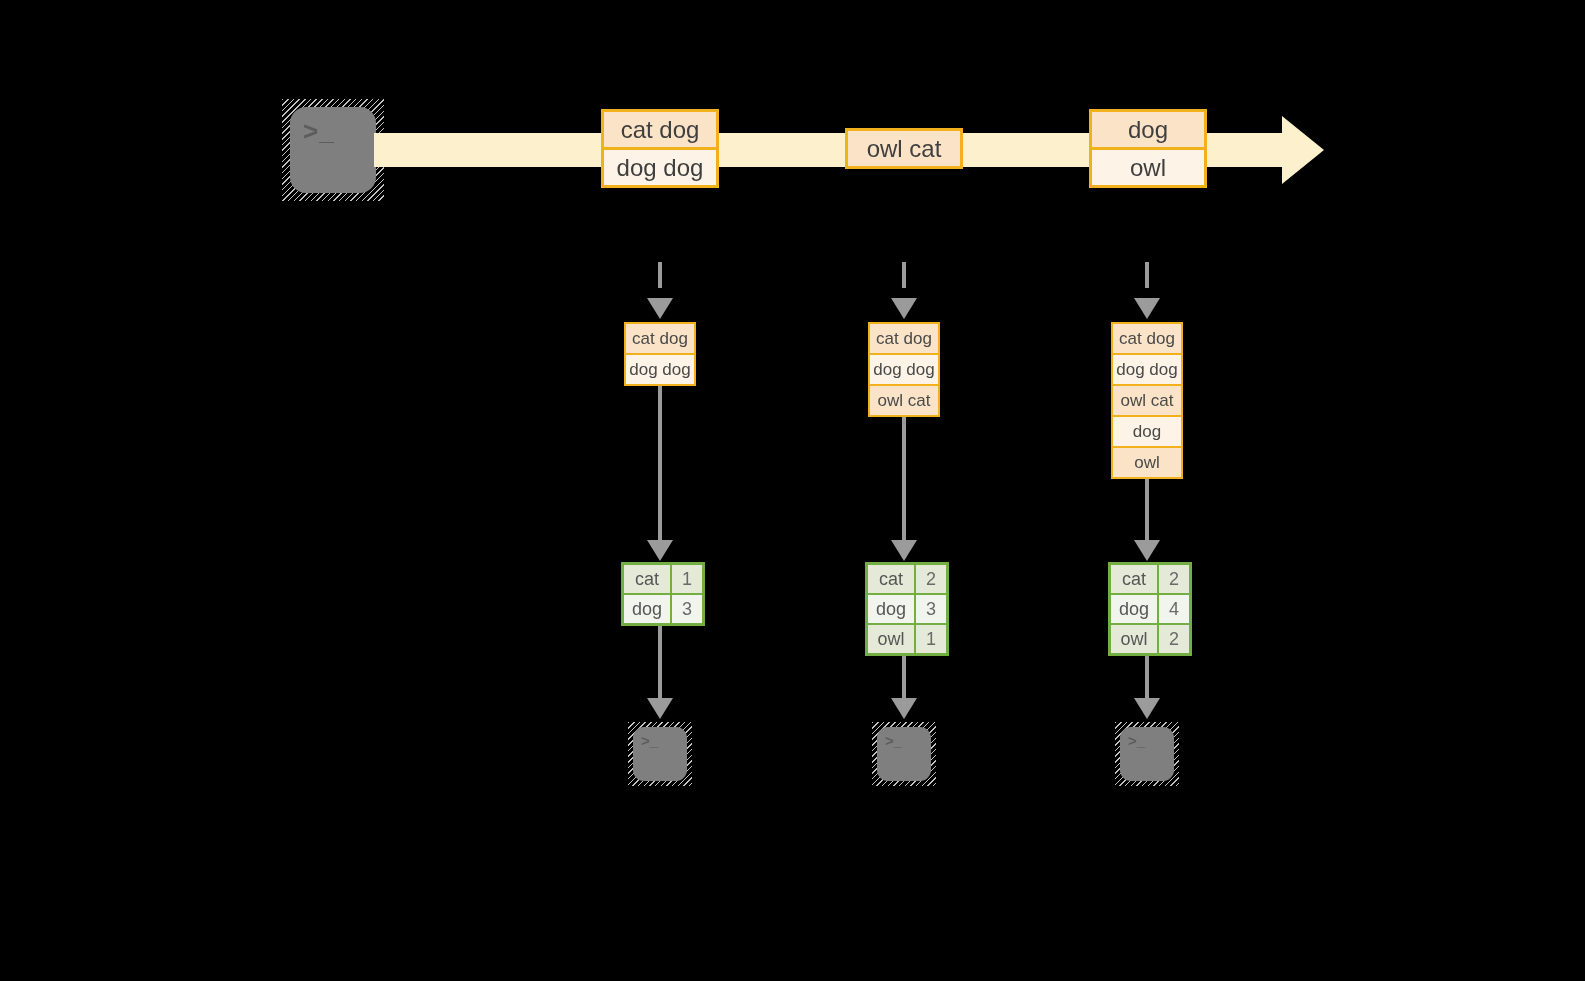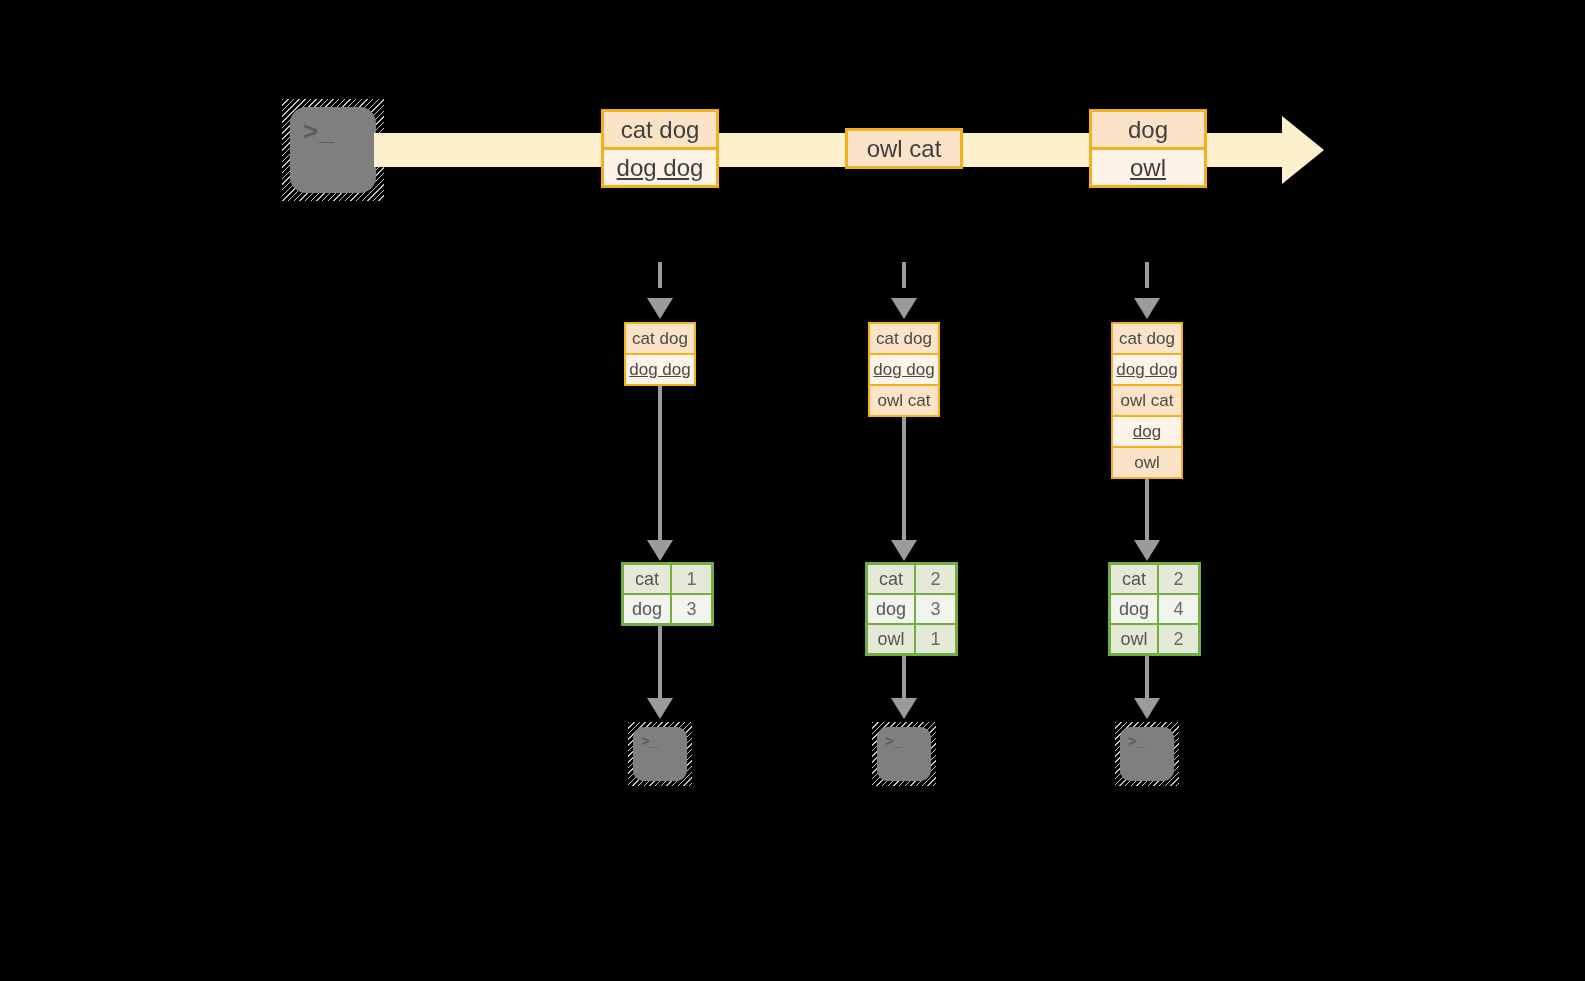--- a/index.html
+++ b/index.html
@@ -32,30 +32,30 @@
   .erow + .erow { border-top:3px solid var(--gold); }
 
   
   .sbox { position:absolute; width:72px; border:2px solid var(--gold);
           box-sizing:border-box; z-index:6; }
   .srow { height:29px; line-height:29px; text-align:center; font-size:17px;
           color:#4a4a4a; }
   .srow + .srow { border-top:2px solid var(--gold); }
 
   .cell-a { background:var(--peach); }
-  .cell-b { background:var(--cream);text-decoration:underline; }
+  .cell-b { background:var(--cream); }
 
   
   .vdash, .vline { position:absolute; width:4px; background:var(--arrow-gray); z-index:5; }
   .ahead { position:absolute; width:0; height:0;
            border-left:13px solid transparent; border-right:13px solid transparent;
            border-top:21px solid var(--arrow-gray); z-index:5; }
 
   
-  .gtable { position:absolute; width:93px; border:3px solid var(--green);
+  .gtable { position:absolute; width:84px; border:3px solid var(--green);
             box-sizing:border-box; z-index:6; }
   .grow { display:flex; height:28px; line-height:28px; }
   .grow + .grow { border-top:2px solid var(--green); }
   .gword { width:46px; border-right:2px solid var(--green); text-align:center;
            font-size:18px; color:#565656; }
   .gnum { flex:1; text-align:center; font-size:18px; color:#6a6a6a; }
   .row-a > div { background:var(--sage); }
   .row-b > div { background:var(--sage-light); }
 
   

